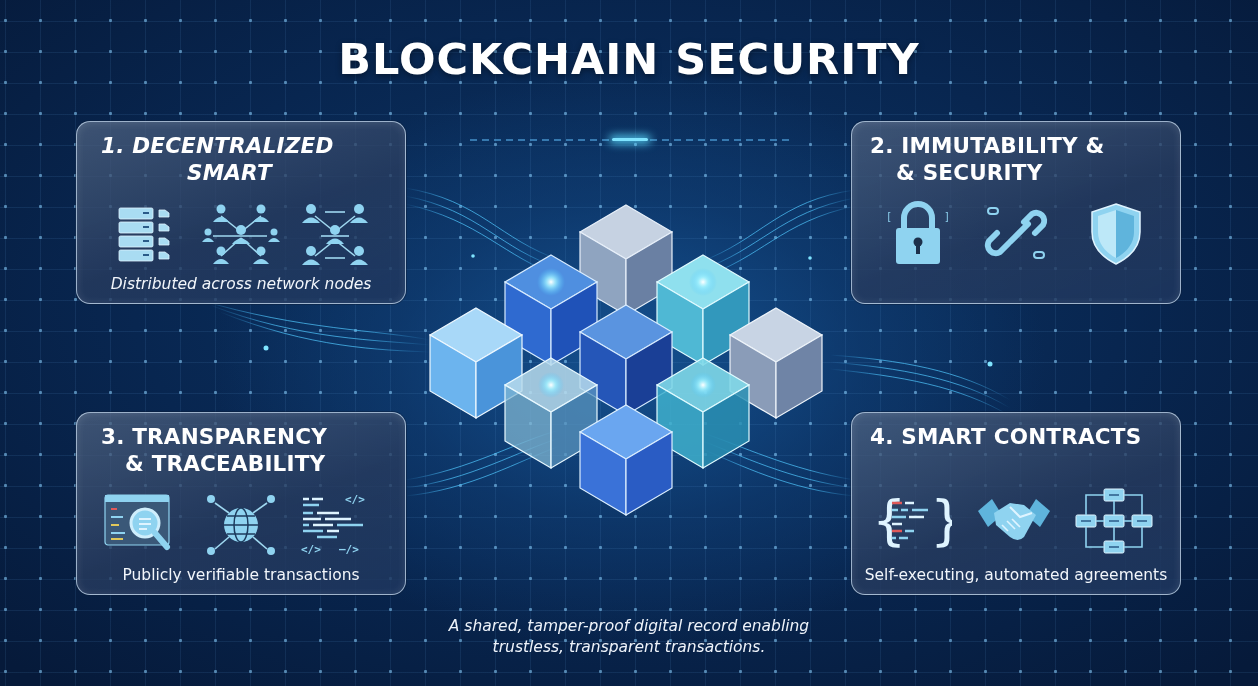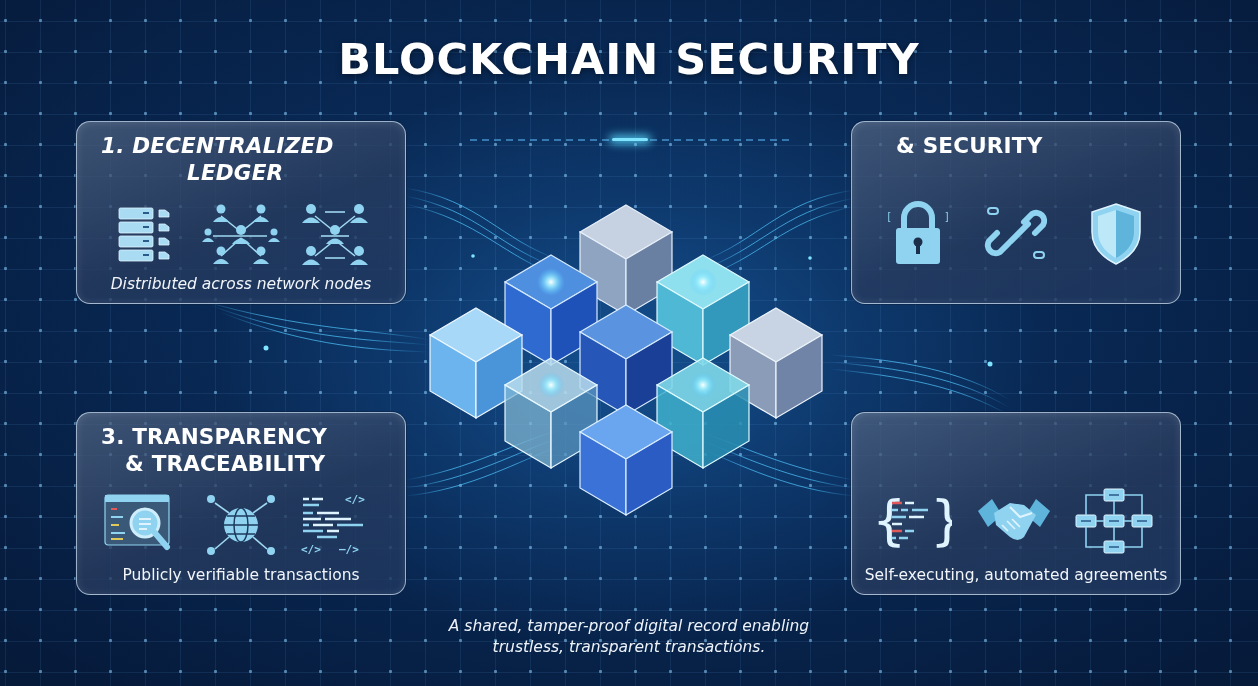--- a/index.html
+++ b/index.html
@@ -182,21 +182,21 @@
   <g transform="translate(160,210)">
     <polygon points="46,0 92,27 46,54 0,27" fill="#6aa6f0" stroke="#dcefff" stroke-width="1.2"></polygon>
     <polygon points="0,27 46,54 46,110 0,83" fill="#3a72d8" stroke="#dcefff" stroke-width="1.2"></polygon>
     <polygon points="92,27 46,54 46,110 92,83" fill="#2a5cc4" stroke="#dcefff" stroke-width="1.2"></polygon>
   </g>
 </svg>
 
 <div class="card" style="left:76px; top:121px;font-style:italic;">
   <div class="card-title" style="left:24px;">
     <span>1.  DECENTRALIZED</span>
-    <span class="l2" style="padding-left:86px;">LEDGER</span>
+    <span class="l2" style="padding-left:86px;">SMART</span>
   </div>
   <div class="icons">
     <svg class="icon" style="left:32px;" viewBox="0 0 80 68">
       <g fill="#a9dcf2" stroke="#e0f4ff" stroke-width="0.8">
         <rect x="10" y="8" width="34" height="11" rx="1.5"></rect>
         <rect x="10" y="22" width="34" height="11" rx="1.5"></rect>
         <rect x="10" y="36" width="34" height="11" rx="1.5"></rect>
         <rect x="10" y="50" width="34" height="11" rx="1.5"></rect>
         <path d="M50 10 h6 l4 3 v4 h-10z M50 24 h6 l4 3 v4 h-10z M50 38 h6 l4 3 v4 h-10z M50 52 h6 l4 3 v4 h-10z"></path>
       </g>
@@ -254,20 +254,21 @@
         <circle cx="64" cy="51" r="5"></circle>
           <path d="M55 65 q9 -11 18 0z"></path>
       </g>
     </svg>
   </div>
   <div class="card-desc">Distributed across network nodes</div>
 </div>
 
 <div class="card" style="left:851px; top:121px;">
   <div class="card-title" style="left:18px;">
+    <span>2. IMMUTABILITY &amp;</span>
     <span class="l2" style="padding-left:26px;">&amp; SECURITY</span>
   </div>
   <div class="icons">
     <svg class="icon" style="left:26px;" viewBox="0 0 80 68">
       <path d="M26 28 v-10 a14 14 0 0 1 28 0 v10" fill="none" stroke="#8fd3f0" stroke-width="6"></path>
       <rect x="18" y="28" width="44" height="36" rx="3" fill="#8fd3f0"></rect>
       <circle cx="40" cy="42" r="4.5" fill="#1c2f4a"></circle>
         <rect x="38" y="44" width="4" height="10" fill="#1c2f4a"></rect>
       <text x="8" y="20" font-size="10" fill="#8fd3f0" font-family="DejaVu Sans Mono, monospace">[</text>
       <text x="66" y="20" font-size="10" fill="#8fd3f0" font-family="DejaVu Sans Mono, monospace">]</text>
@@ -354,20 +355,23 @@
       </g>
       <text x="46" y="12" font-size="11" fill="#8fd3f0" font-family="DejaVu Sans Mono, monospace" font-weight="bold">&lt;/&gt;</text>
       <text x="2" y="62" font-size="11" fill="#8fd3f0" font-family="DejaVu Sans Mono, monospace" font-weight="bold">&lt;/&gt;</text>
       <text x="40" y="62" font-size="11" fill="#8fd3f0" font-family="DejaVu Sans Mono, monospace" font-weight="bold">—/&gt;</text>
     </svg>
   </div>
   <div class="card-desc">Publicly verifiable transactions</div>
 </div>
 
 <div class="card" style="left:851px; top:412px;">
+  <div class="card-title" style="left:18px;">
+    <span>4. SMART CONTRACTS</span>
+  </div>
   <div class="icons" style="top:74px;">
     <svg class="icon" style="left:20px;" viewBox="0 0 80 68">
       <text x="0" y="52" font-size="54" fill="#dff4ff" font-family="DejaVu Sans, sans-serif">{</text>
       <text x="58" y="52" font-size="54" fill="#dff4ff" font-family="DejaVu Sans, sans-serif">}</text>
       <g stroke-width="2.5">
         <line x1="20" y1="16" x2="30" y2="16" stroke="#e05a5a"></line>
           <line x1="33" y1="16" x2="42" y2="16" stroke="#dff4ff"></line>
         <line x1="20" y1="23" x2="26" y2="23" stroke="#8fd3f0"></line>
           <line x1="29" y1="23" x2="36" y2="23" stroke="#8fd3f0"></line>
           <line x1="40" y1="23" x2="56" y2="23" stroke="#8fd3f0"></line>

